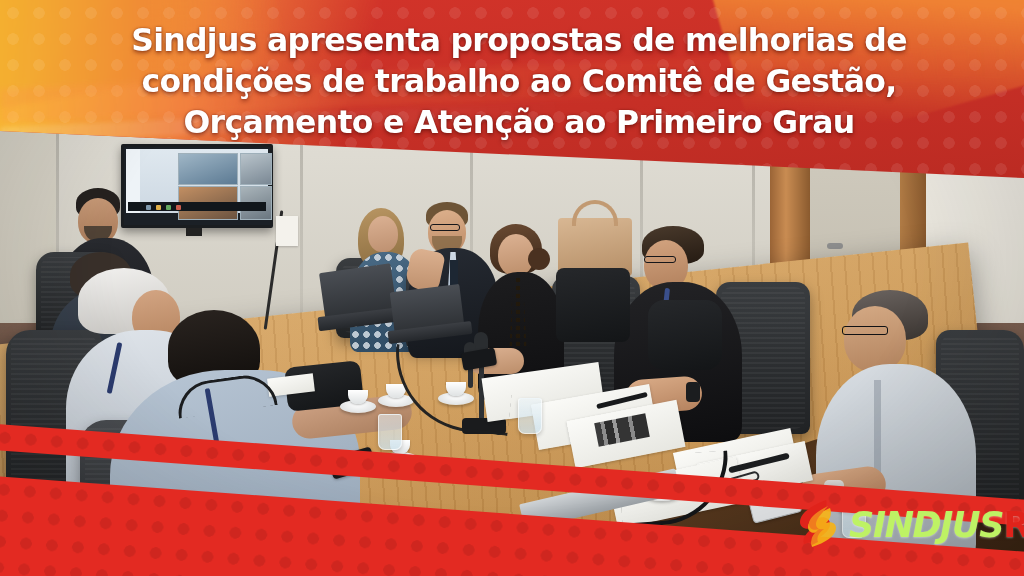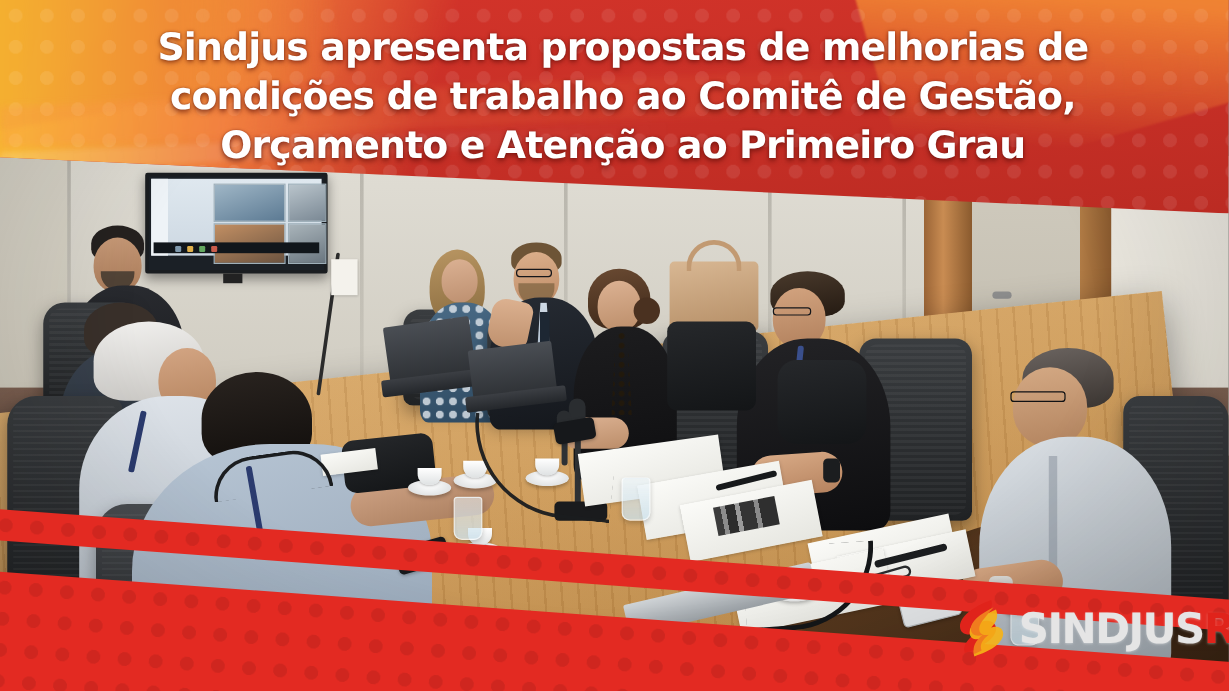--- a/index.html
+++ b/index.html
@@ -135,21 +135,21 @@
     background-image:radial-gradient(circle,rgba(0,0,0,.09) 5.5px,transparent 6px);
     background-size:26px 26px;}
   .bb-block{position:absolute;left:-60px;width:1180px;height:200px;background:#e32a22;}
 
   
   .logo{position:absolute;left:796px;top:498px;display:flex;align-items:center;gap:7px;}
   .logo-mark{position:relative;width:46px;height:54px;}
   .logo-text{font-family:"DejaVu Sans", sans-serif;font-weight:bold;
     font-size:35px;letter-spacing:-1.3px;line-height:1;
     text-shadow:0 1px 2px rgba(255,255,255,.35);}
-  .logo-sind{color:#e5e5e5;}
+  .logo-sind{color:#bef264;font-style:italic;}
   .logo-rs{color:#e0231b;}
 </style>
 </head>
 <body>
 
 <div id="stage">
 
   <div class="photo">
     <div class="wall"></div>
 

